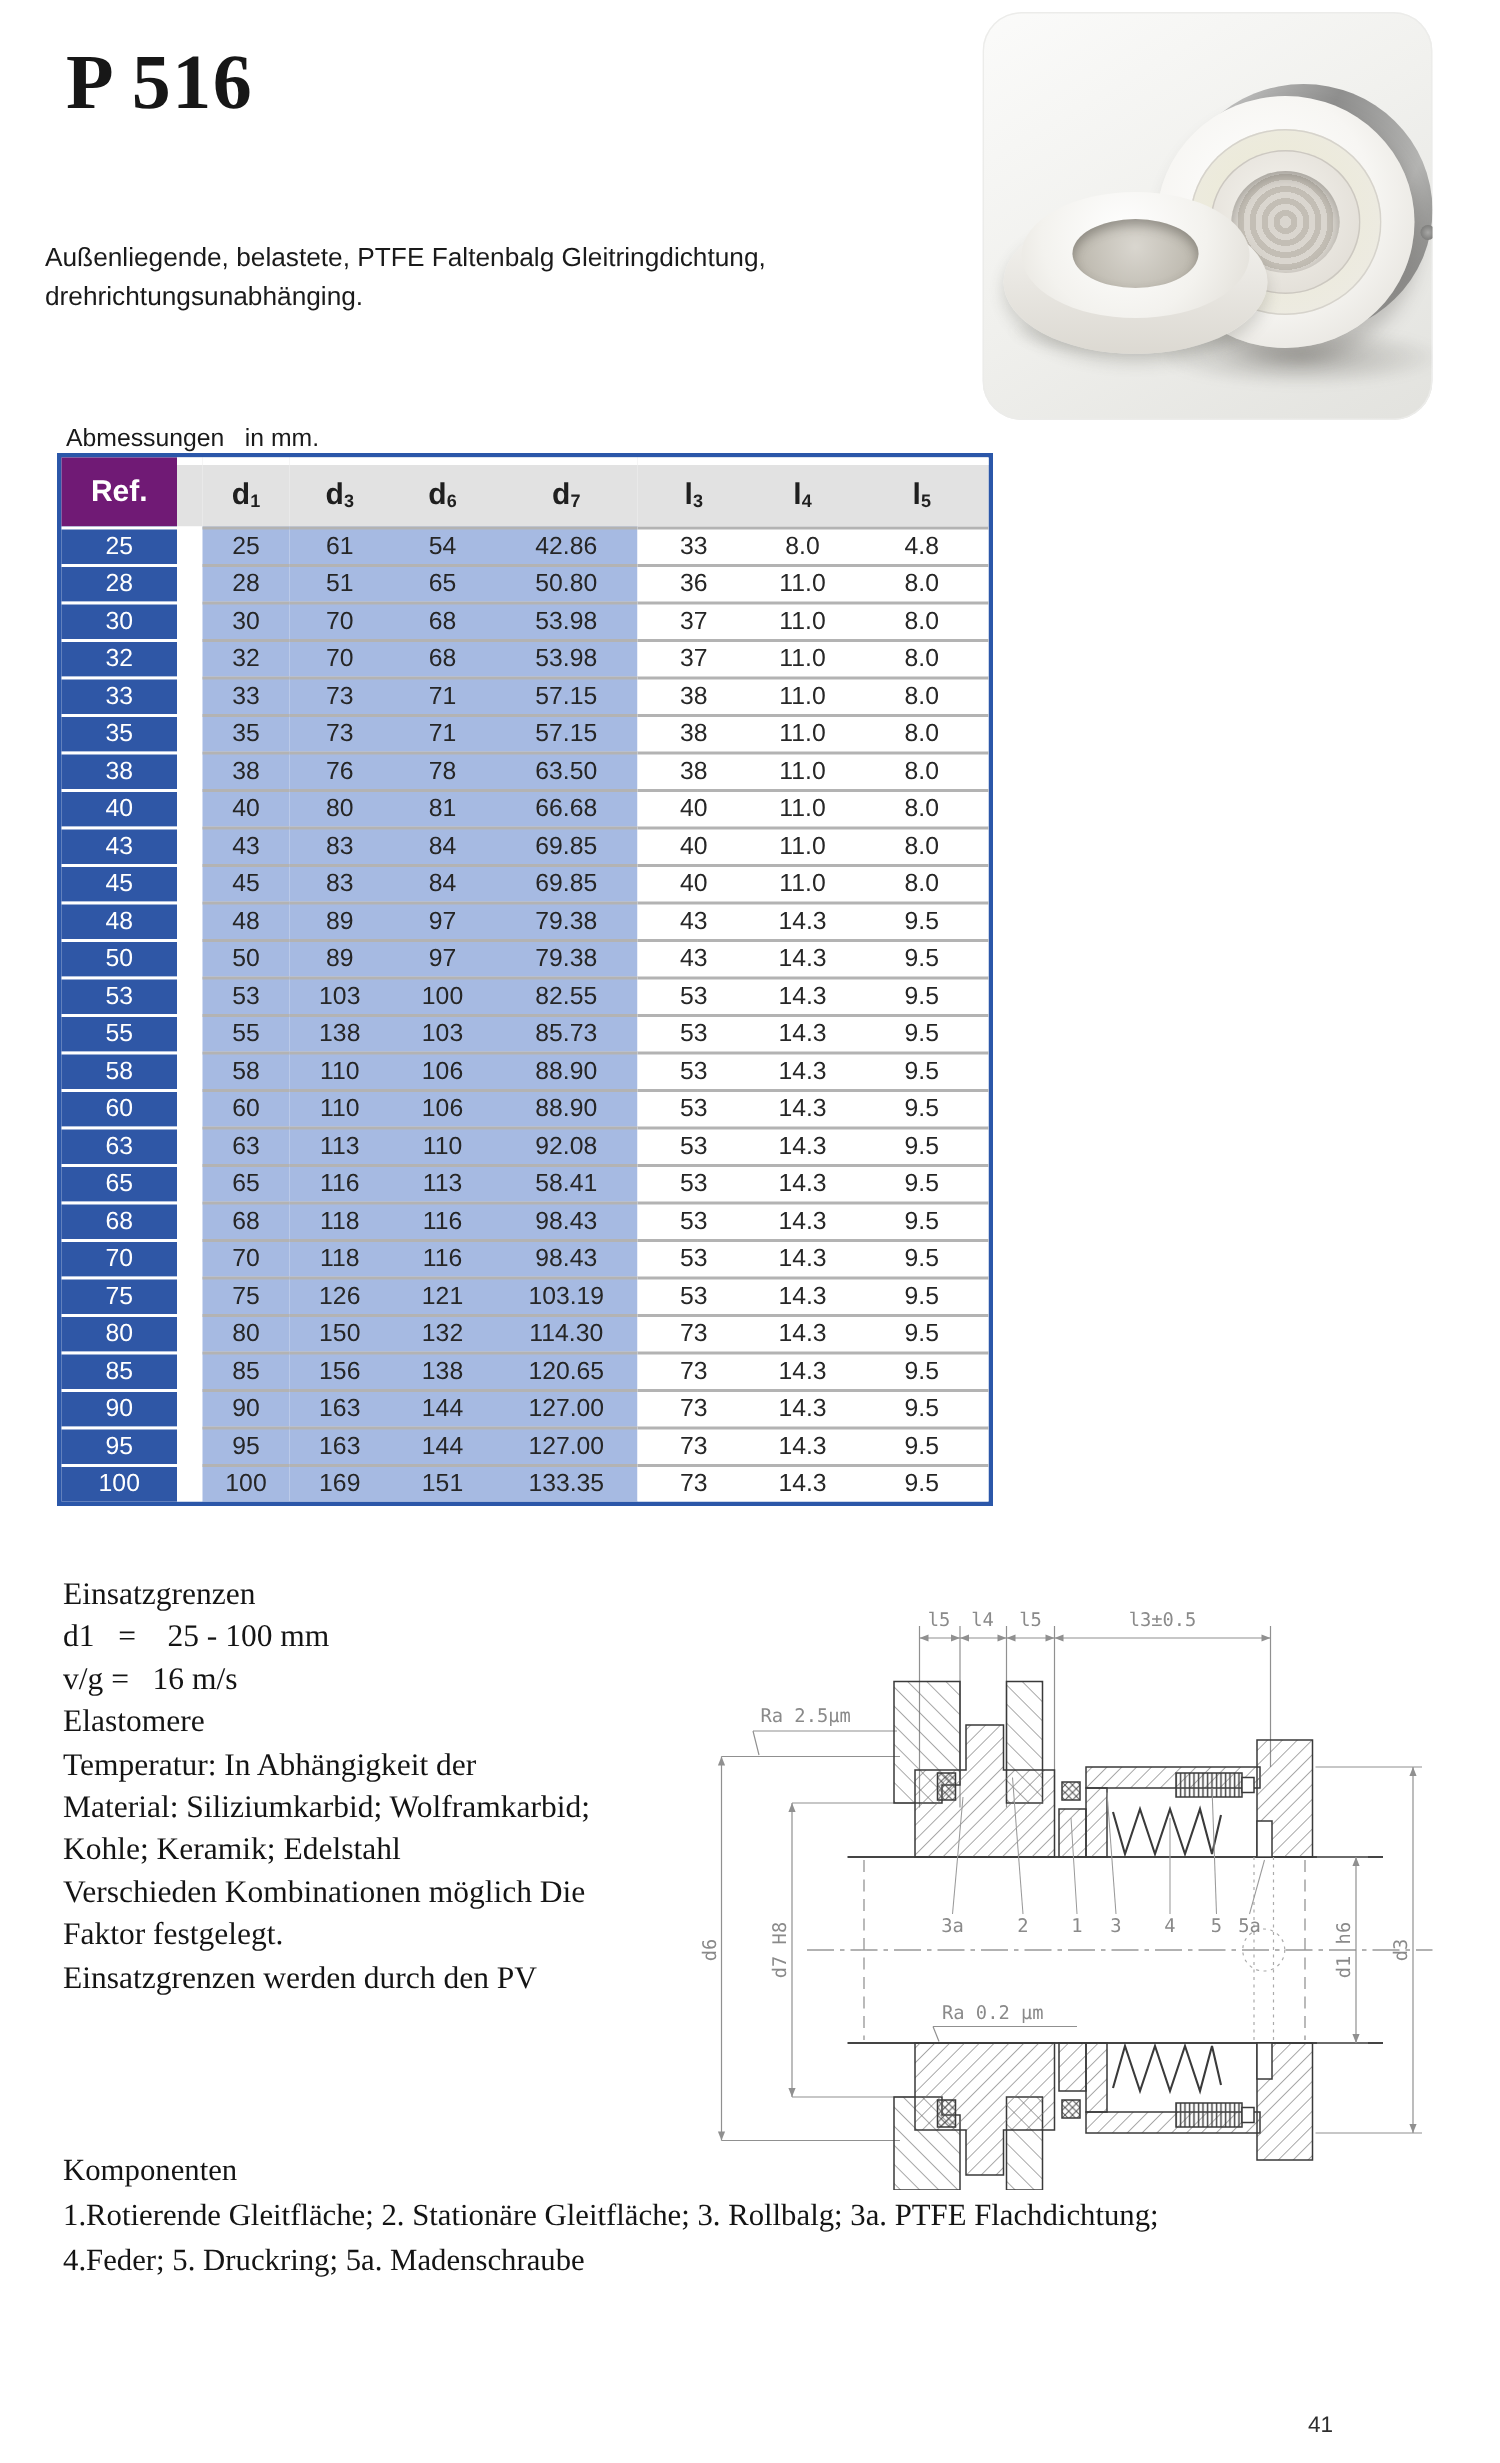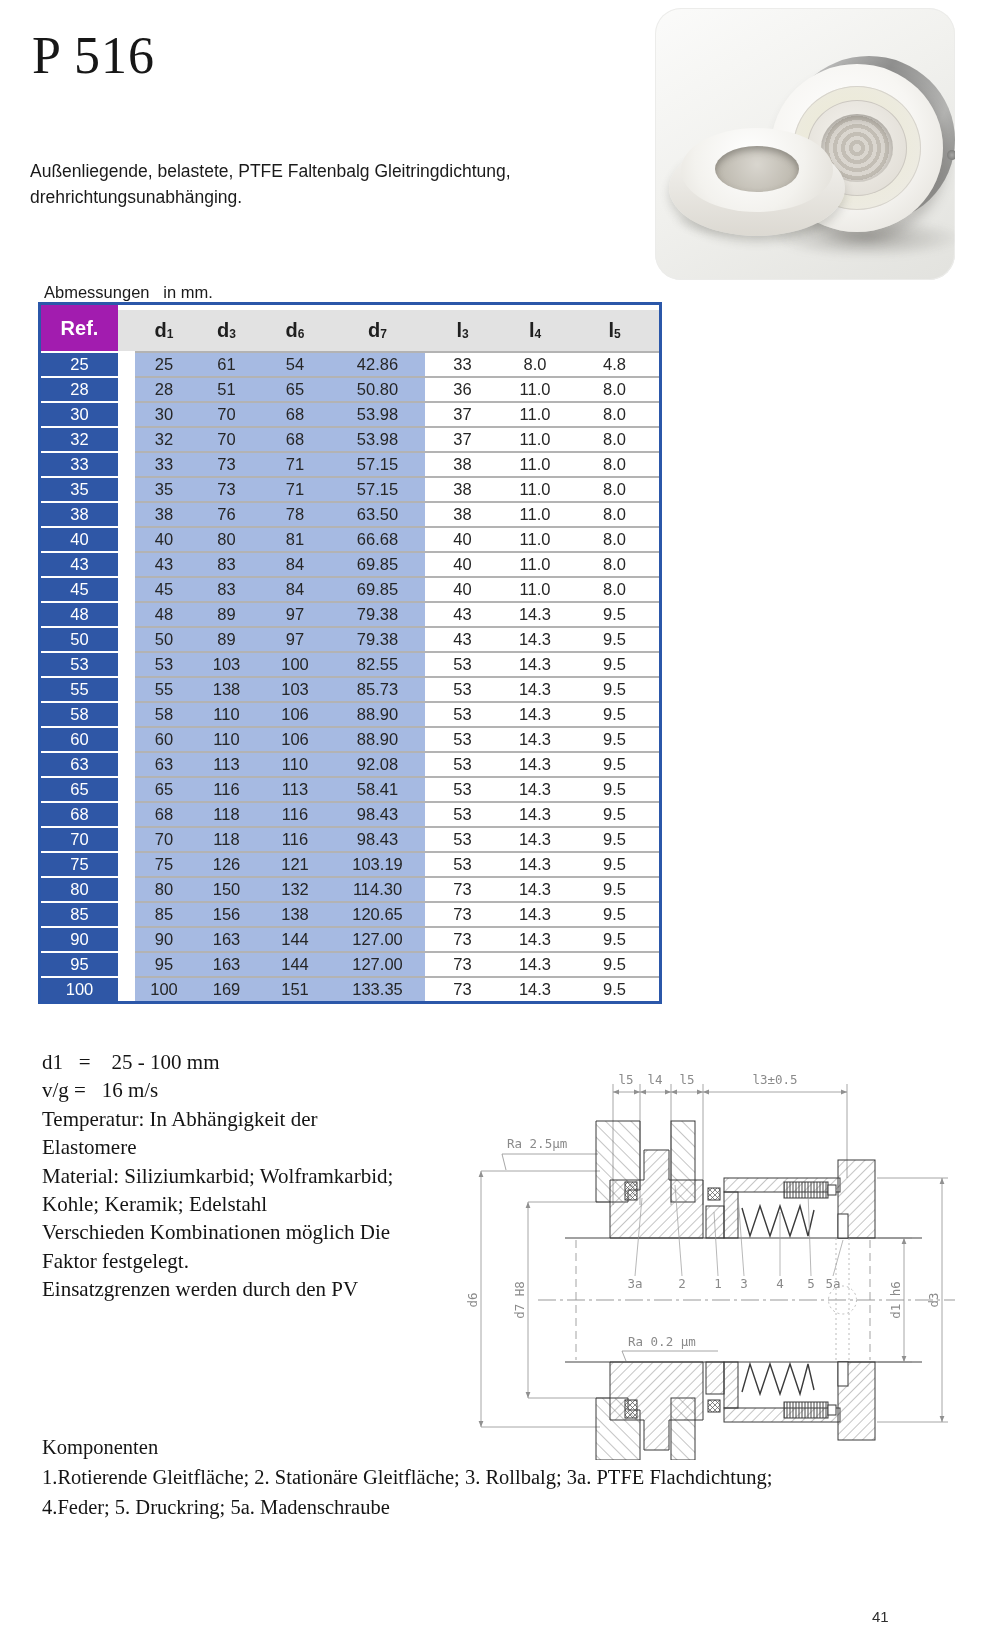--- a/index.html
+++ b/index.html
@@ -2,22 +2,22 @@
 <html><head>
 <meta charset="utf-8">
 <style>
   html,body{margin:0;padding:0;}
   body{
     width:1000px;height:1642px;position:relative;overflow:hidden;background:#fff;
     font-family:"Liberation Sans",sans-serif;color:#1c1c1c;
   }
   
   .title{
-    position:absolute;left:32px;top:26px;
-    font-family:"Liberation Serif",serif;font-weight:400;font-size:52px;
+    position:absolute;left:44px;top:26px;
+    font-family:"Liberation Serif",serif;font-weight:700;font-size:52px;
     letter-spacing:1px;color:#171717;text-align:center;
   }
   .desc{
     position:absolute;left:30px;top:158px;width:600px;
     font-size:17.5px;line-height:1.5;color:#1a1a1a;
   }
   .note{
     position:absolute;left:44px;top:227px;width:600px;
     font-size:16.5px;line-height:1.58;color:#1a1a1a;white-space:pre;
   }
@@ -55,21 +55,21 @@
     background:radial-gradient(circle at 50% 40%,#d9d6cf 0%,#c0bcb2 70%,#b2ada2 100%);
     box-shadow:inset 0 4px 7px rgba(60,58,52,.38);}
   
   .seal-table{
     position:absolute;left:38px;top:302px;width:618px;
     border:3px solid #2B57A9;background:#fff;
   }
   .grid{display:grid;grid-template-columns:77px 17px 58px 67px 70px 95px 75px 70px 89px;}
   .thead{height:46px;}
   .thead .refh{
-    background:#a21caf;color:#fff;font-weight:700;font-size:20px;
+    background:#701a75;color:#fff;font-weight:700;font-size:20px;
     display:flex;align-items:center;justify-content:center;
   }
   .thead .hcell{
     background:#E2E2E2;border-top:5px solid #fff;
     display:flex;align-items:center;justify-content:center;
     font-weight:700;font-size:20px;color:#1f1f1f;
   }
   .thead .hcell sub{font-size:12px;line-height:0;transform:translateY(3px);}
   .tr{height:25px;}
   .tr .ref{
@@ -448,24 +448,25 @@
         <div class="td blue">151</div>
         <div class="td blue">133.35</div>
         <div class="td white">73</div>
         <div class="td white">14.3</div>
         <div class="td white">9.5</div>
       </div>
     </div>
 </div>
 
 <div class="specs">
+  <div>Einsatzgrenzen</div>
   <div>d1   =    25 - 100 mm</div>
   <div>v/g =   16 m/s</div>
+  <div>Elastomere</div>
   <div>Temperatur: In Abhängigkeit der</div>
-  <div>Elastomere</div>
   <div>Material: Siliziumkarbid; Wolframkarbid;</div>
   <div>Kohle; Keramik; Edelstahl</div>
   <div>Verschieden Kombinationen möglich Die</div>
   <div>Faktor festgelegt.</div>
   <div>Einsatzgrenzen werden durch den PV</div>
 </div>
 
 <svg class="drawing" viewBox="0 0 550 430" xmlns="http://www.w3.org/2000/svg">
   <defs>
     <pattern id="hA" width="7" height="7" patternUnits="userSpaceOnUse" patternTransform="rotate(45)">

